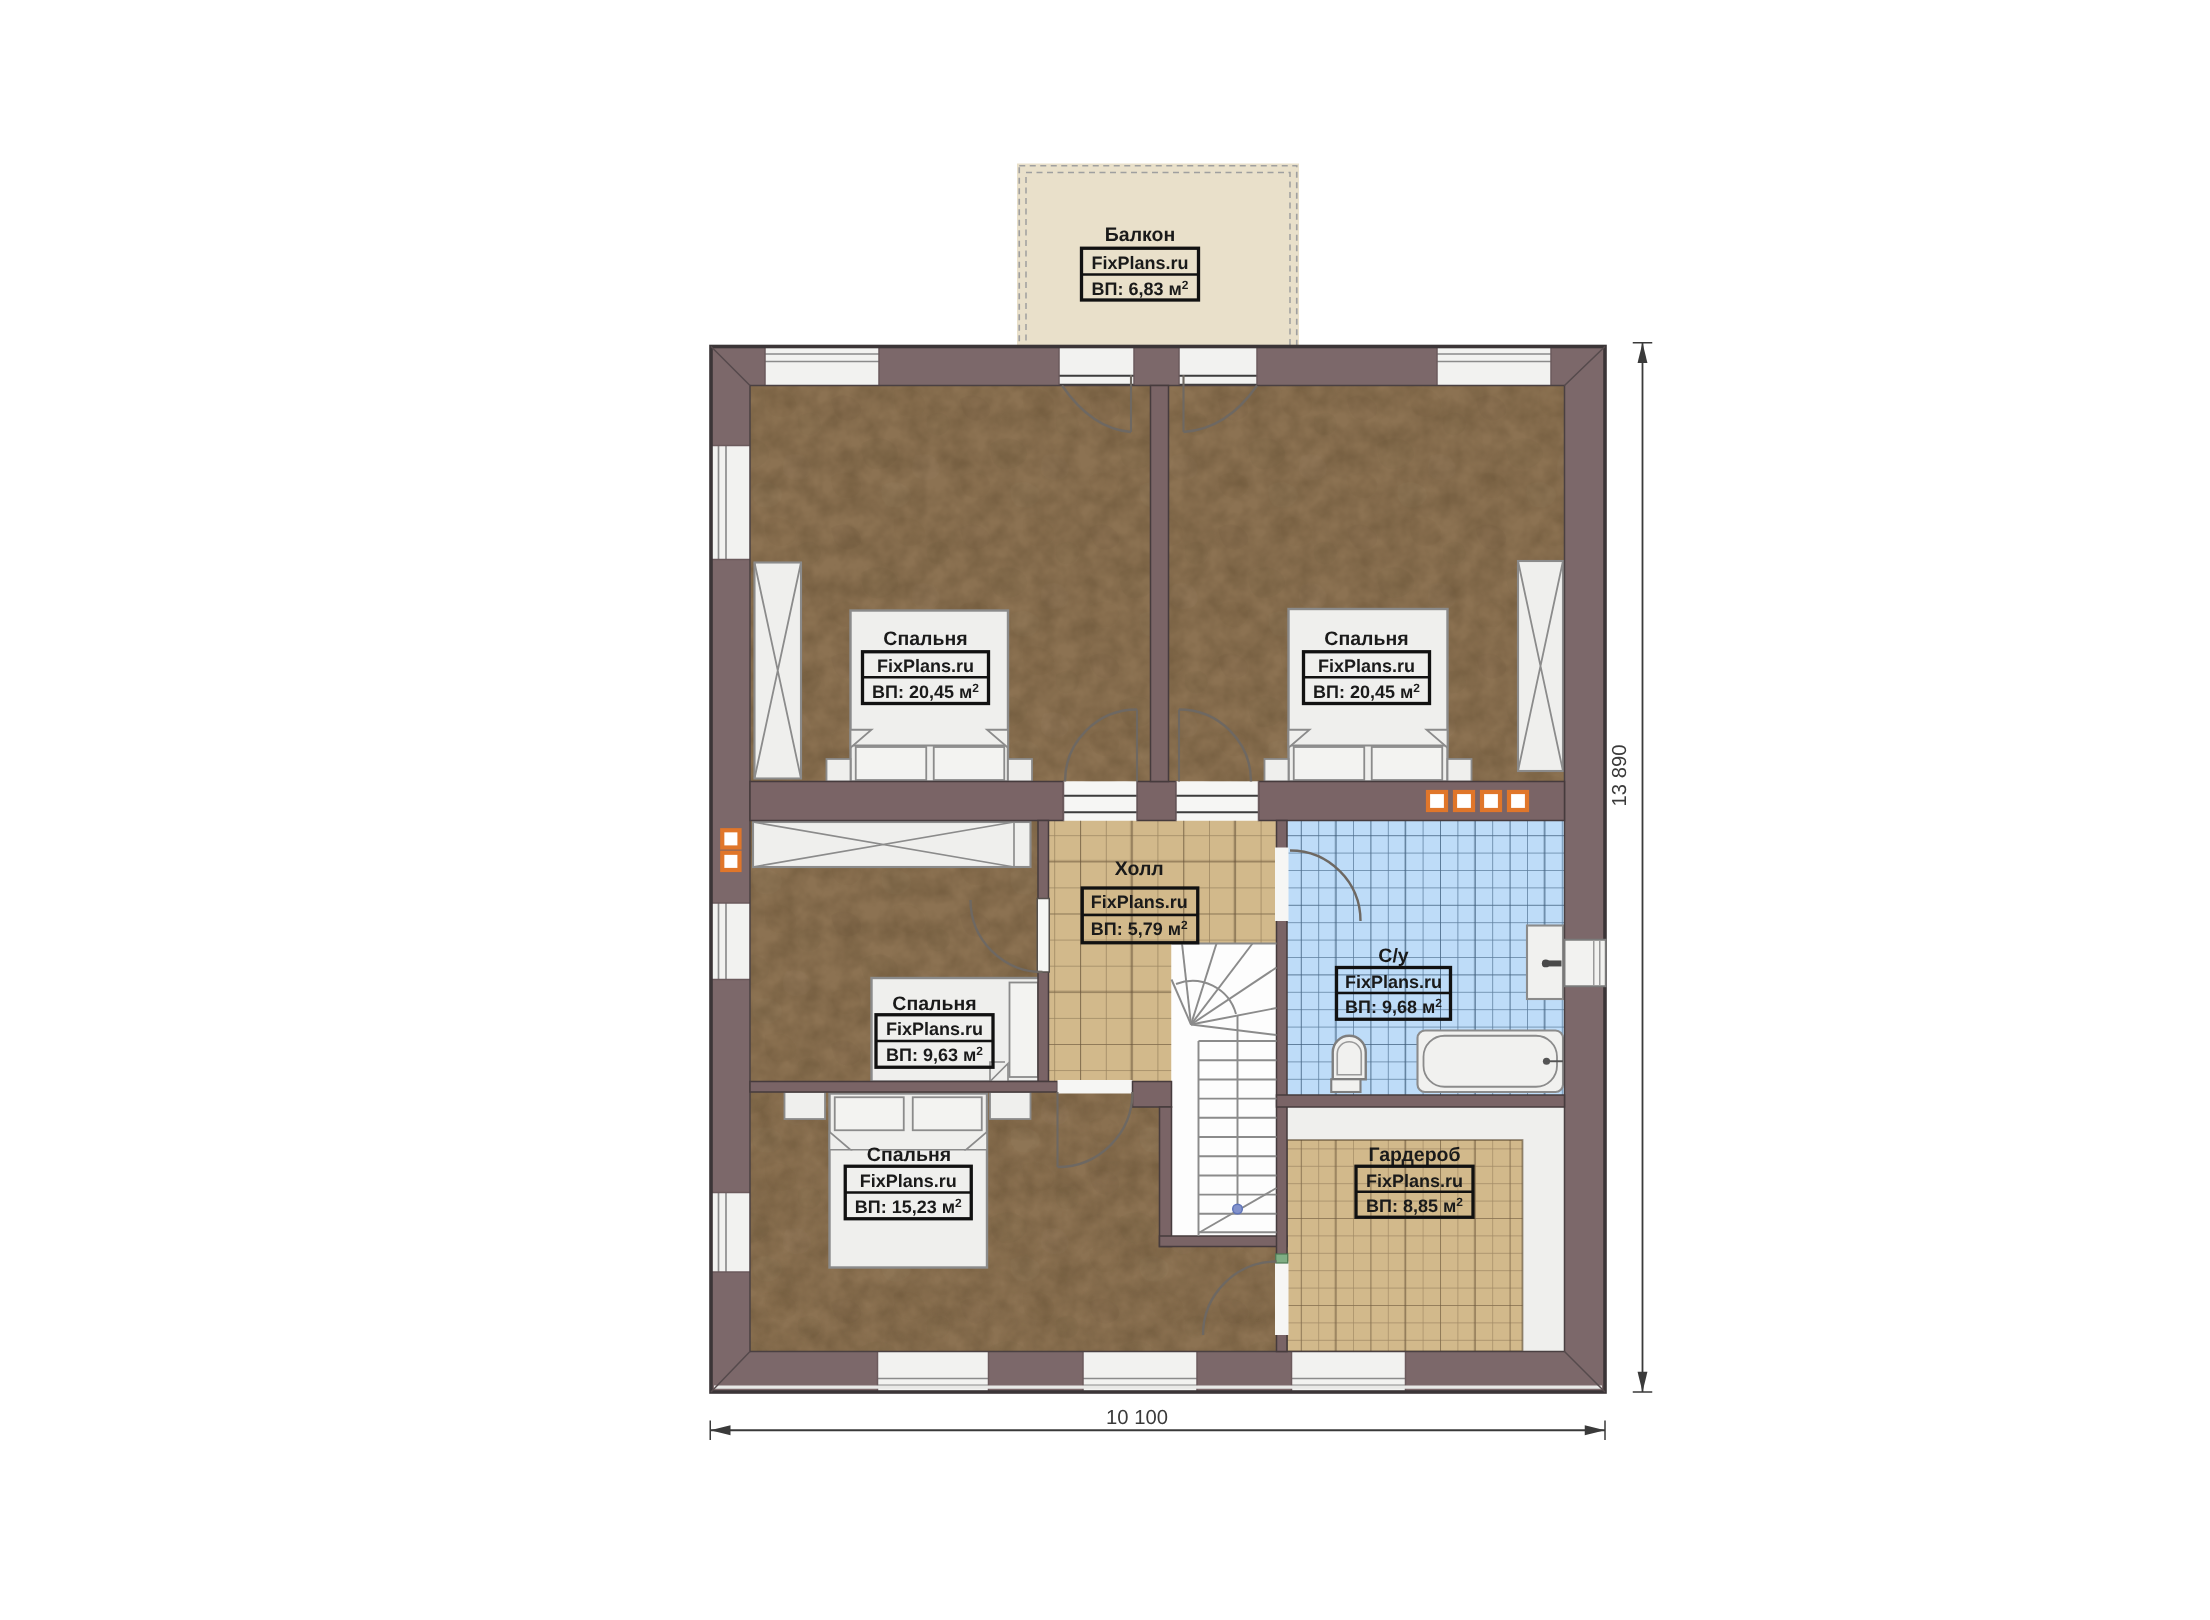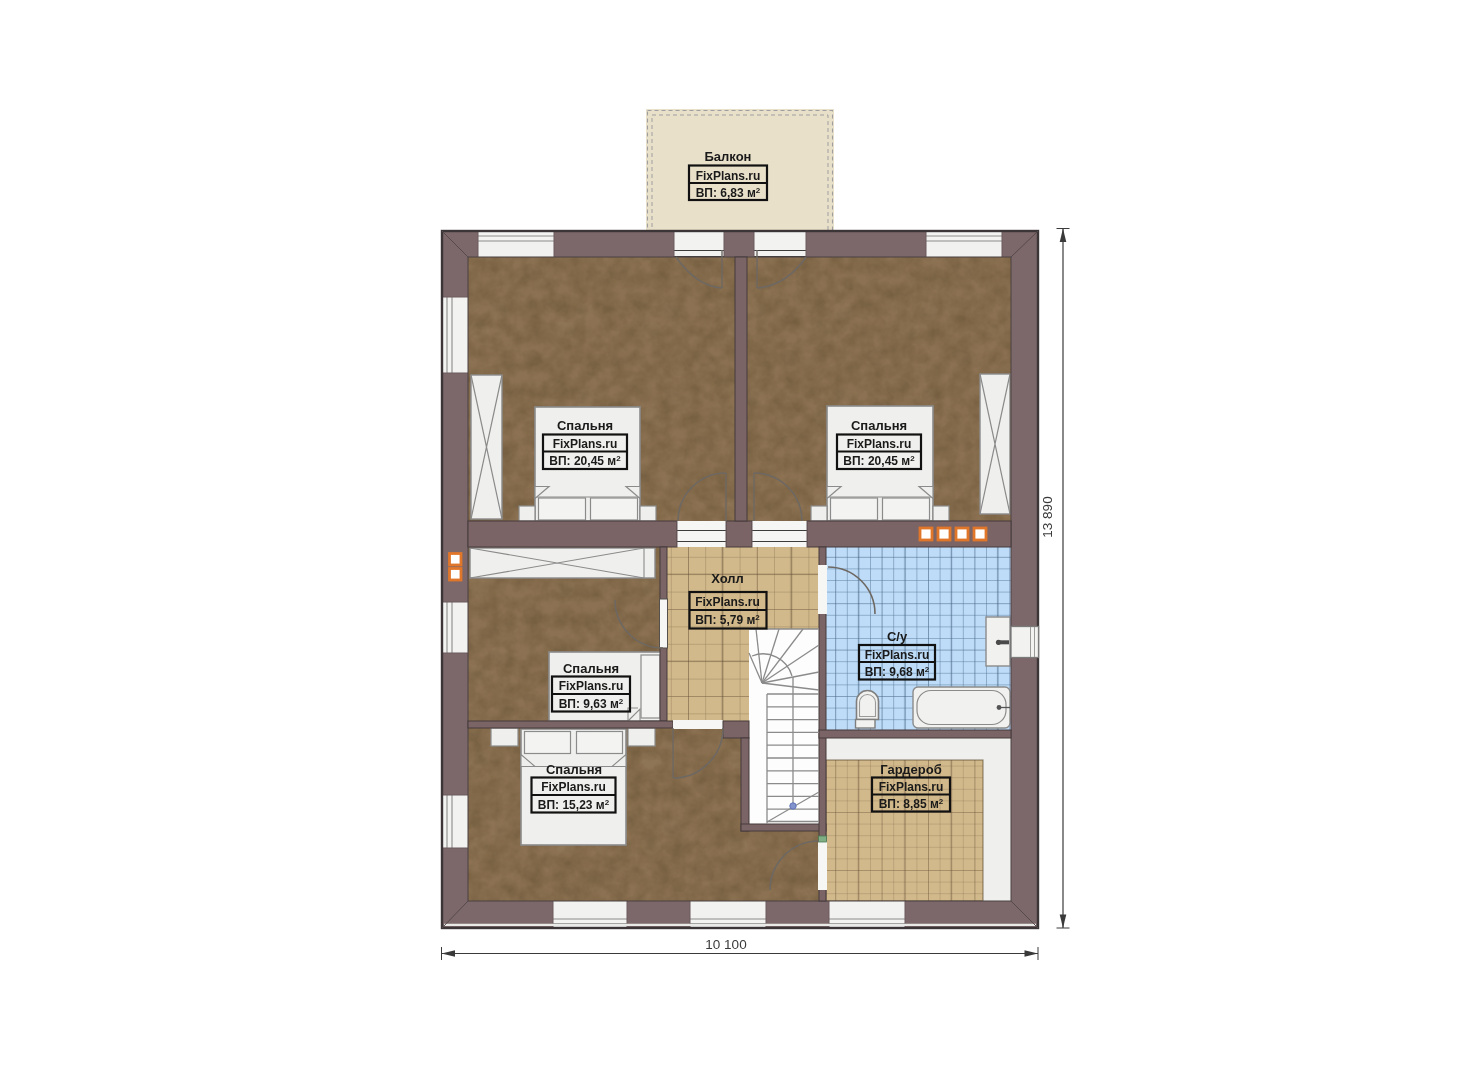--- a/index.html
+++ b/index.html
@@ -1,17 +1,17 @@
 <!DOCTYPE html>
 <html><head>
 <meta charset="utf-8">
 <style>
   html,body{margin:0;padding:0;background:#ffffff;}
   #page{position:relative;width:1306px;height:1080px;background:#f0abfc;overflow:hidden;
-        font-family:"Liberation Sans", sans-serif;}
+        font-family:"Liberation Sans", sans-serif;margin-left:32px;}
   svg text{font-family:"Liberation Sans", sans-serif;}
 </style>
 </head>
 <body>
 <div id="page">
 <svg width="1473" height="1080" viewBox="0 0 1473 1080" xmlns="http://www.w3.org/2000/svg">
 <defs>
   <filter id="grain" x="-2%" y="-2%" width="104%" height="104%" color-interpolation-filters="sRGB">
     <feTurbulence type="fractalNoise" baseFrequency="0.07" numOctaves="3" seed="11"></feTurbulence>
     <feColorMatrix type="matrix" values="0 0 0 0 0.30  0 0 0 0 0.23  0 0 0 0 0.13  1.2 0 0 0 -0.3"></feColorMatrix>

